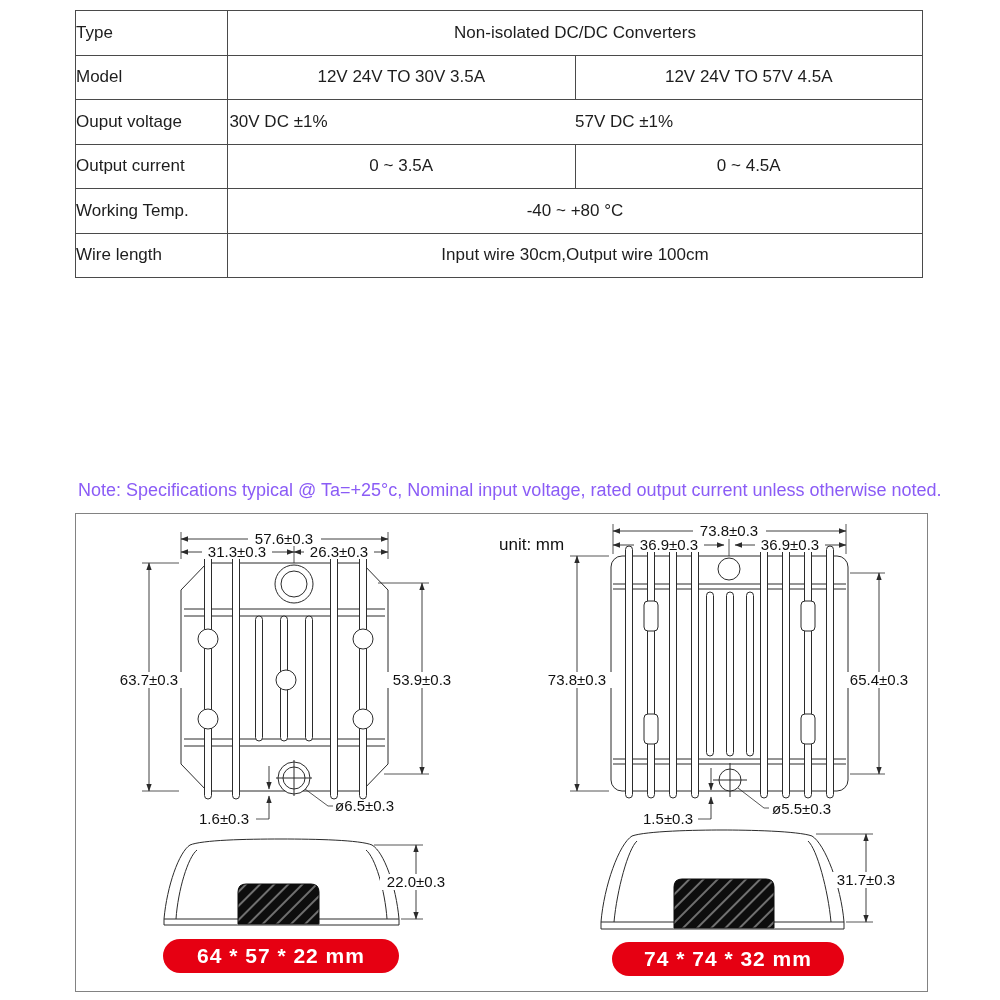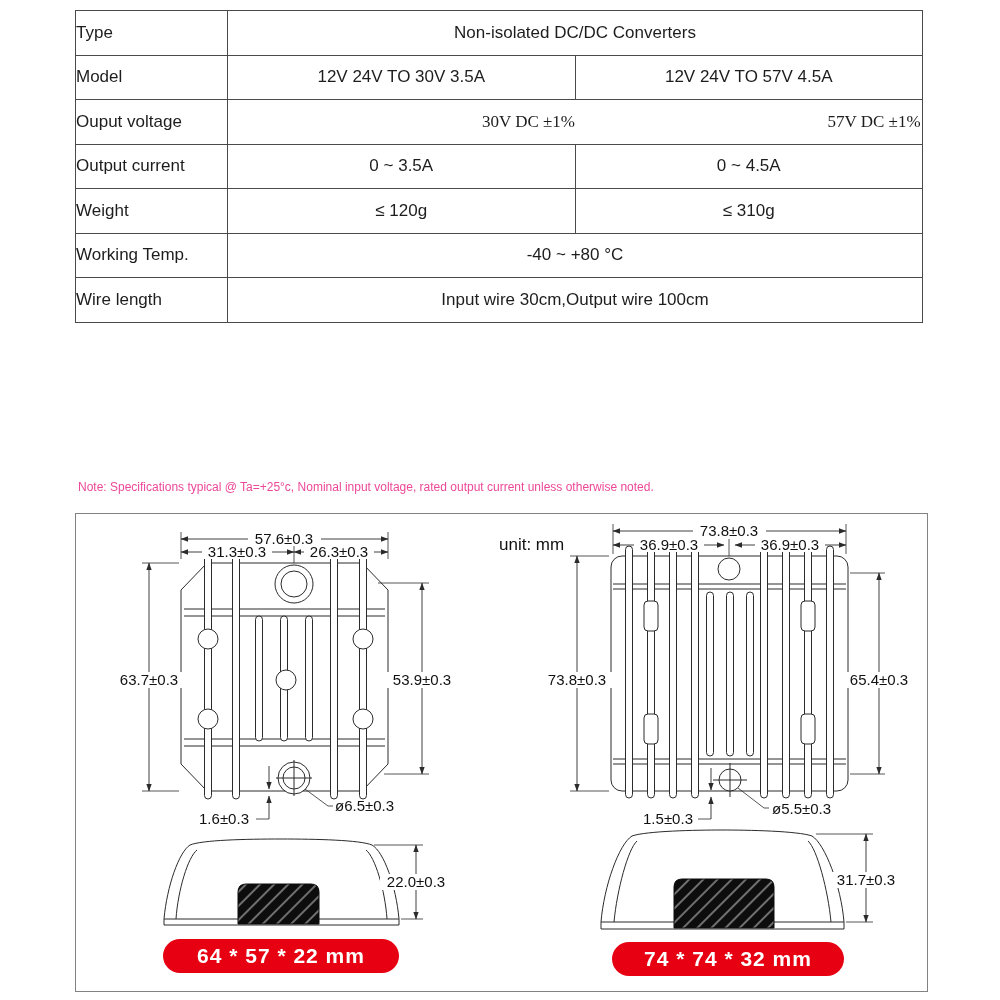--- a/index.html
+++ b/index.html
@@ -16,26 +16,26 @@
   }
   table.spec td {
     border:1px solid #4a4a4a; height:44.5px;
     font-size:17px; color:#1d1d1d; vertical-align:middle;
     padding:0; overflow:hidden; white-space:nowrap;
   }
   td.lbl { width:152px; padding-left:14px; text-align:left;margin-top:14px; }
   td.val { text-align:center; }
   td.title { text-align:center; font-weight:normal; font-size:17.5px; }
   td.nosplit { text-align:center; }
-  td.nosplit span { display:inline-block; width:49.8%; text-align:right;font-family:Liberation Serif, serif; }
+  td.nosplit span { display:inline-block; width:49.8%; text-align:left; }
 
   
   .note {
     position:absolute; left:78px; top:480px; width:870px;
-    color:#ec4899; font-size:12px; white-space:nowrap;
+    color:#8b5cf6; font-size:18px; white-space:nowrap;
   }
 
   
   .panel {
     position:absolute; left:75px; top:513px; width:853px; height:479px;
     border:1px solid #828282; background:#fff;
   }
   svg .ln   { stroke:#2b2b2b; stroke-width:1; fill:none; }
   svg .lnf  { stroke:#2b2b2b; stroke-width:1; fill:#ffffff; }
   svg .ext  { stroke:#2b2b2b; stroke-width:0.8; fill:none; }
@@ -73,25 +73,20 @@
     <tr>
       <td class="lbl">Ouput voltage</td>
       <td class="nosplit" colspan="2">
         <span>30V DC ±1%</span><span>57V DC ±1%</span>
       </td>
     </tr>
     <tr>
       <td class="lbl">Output current</td>
       <td class="val">0 ~ 3.5A</td>
       <td class="val">0 ~ 4.5A</td>
-    </tr>
-    <tr>
-      <td class="lbl">Weight</td>
-      <td class="val">≤ 120g</td>
-      <td class="val">≤ 310g</td>
     </tr>
     <tr>
       <td class="lbl">Working Temp.</td>
       <td class="val" colspan="2">-40 ~ +80 °C</td>
     </tr>
     <tr>
       <td class="lbl">Wire length</td>
       <td class="val" colspan="2">Input wire 30cm,Output wire 100cm</td>
     </tr>
   </tbody>

